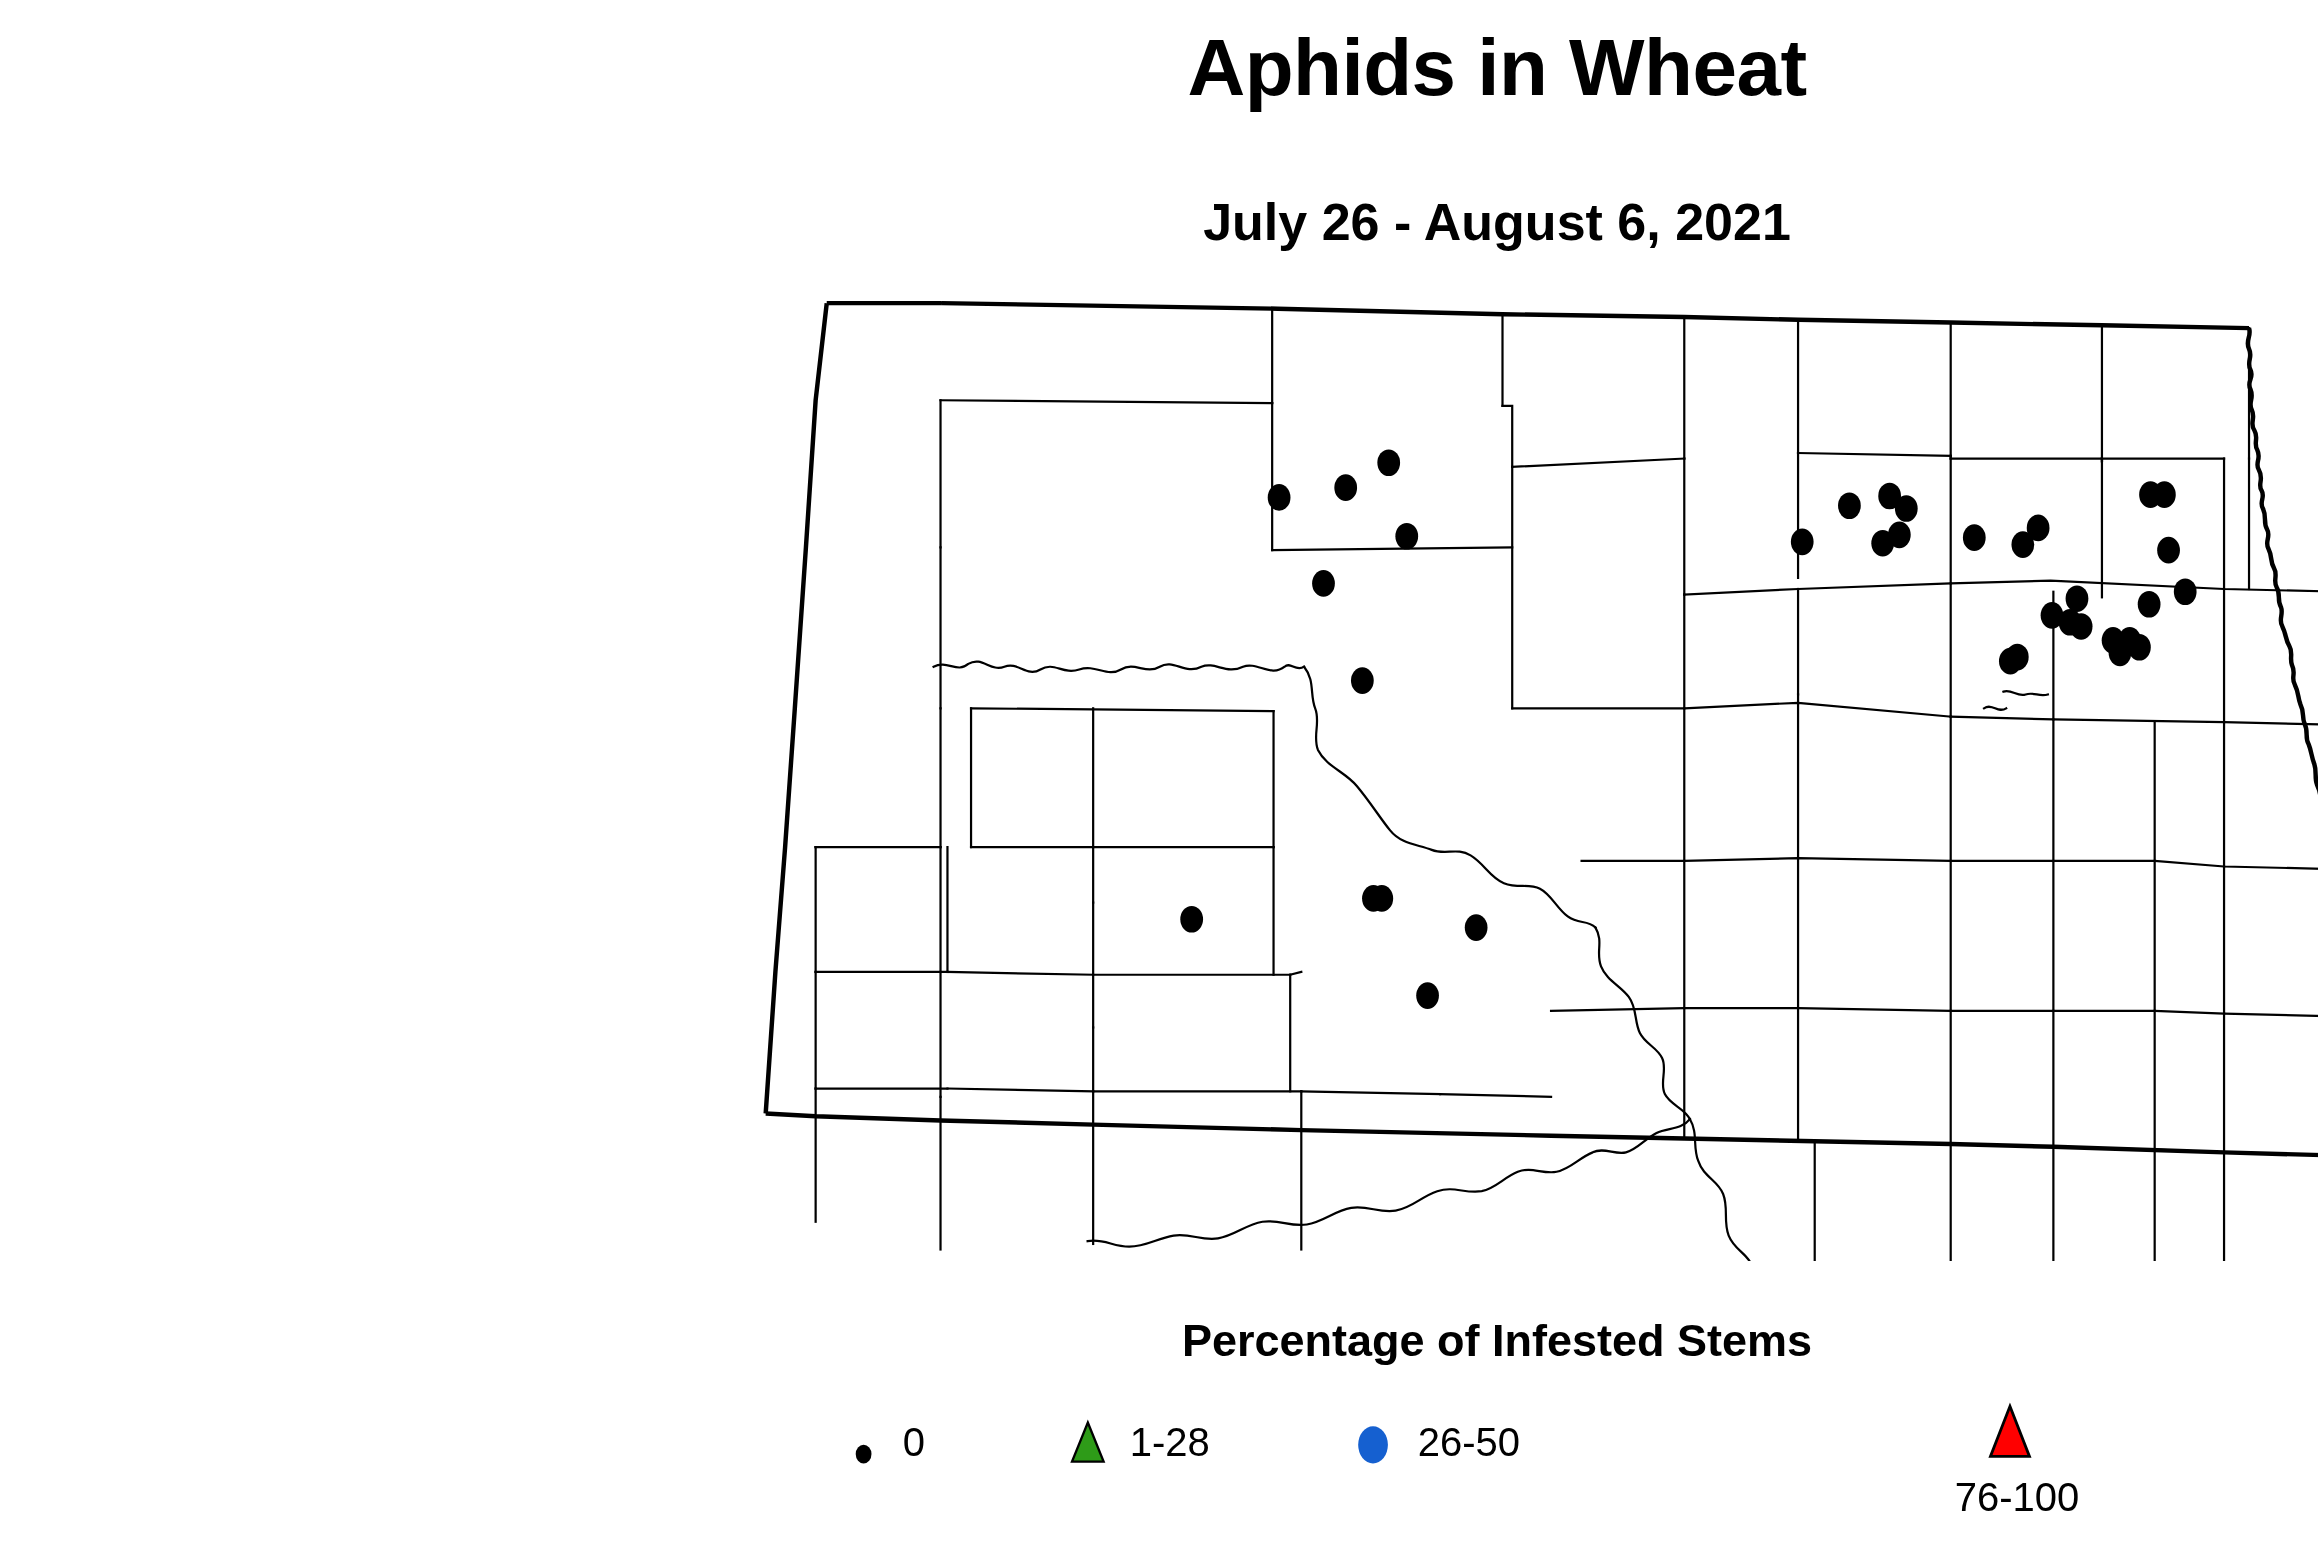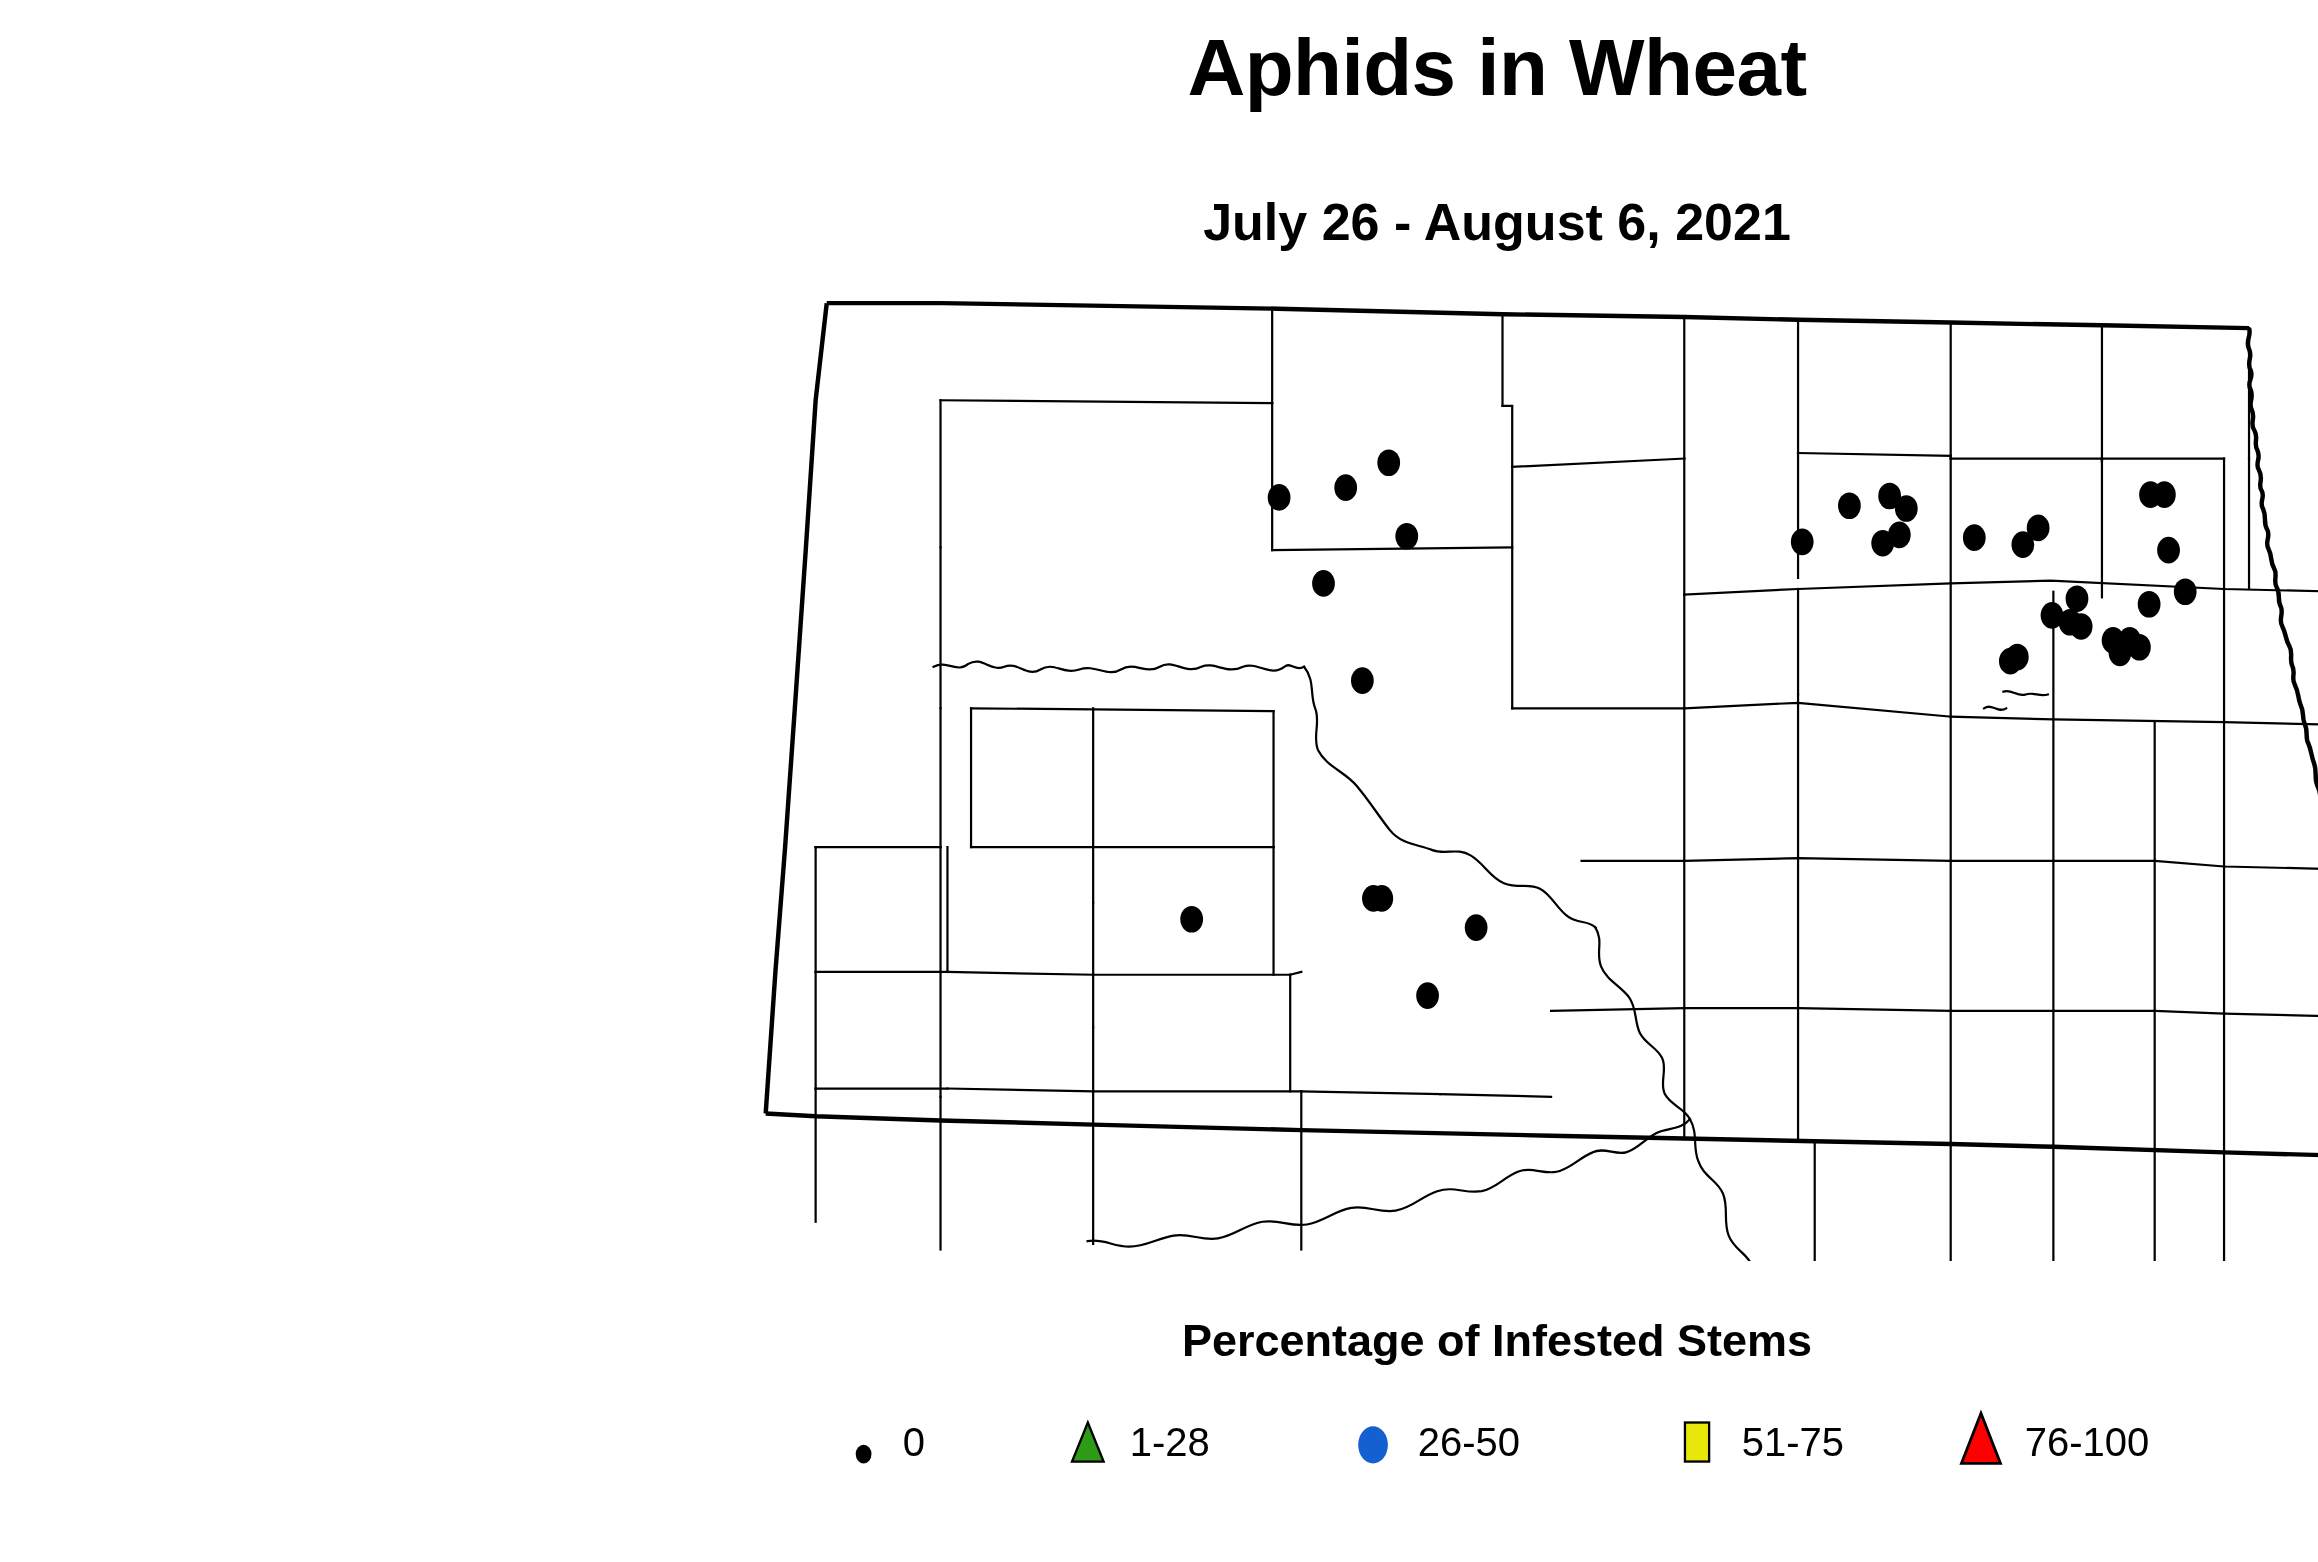--- a/index.html
+++ b/index.html
@@ -77,21 +77,21 @@
   .legend-item .lbl {
     font-size: 40px;
     font-weight: normal;
     white-space: nowrap;
     margin-left: 2.8px;
   }
   #li0 { left: 0px; }
   #li1 { left: 227px; }
   #li2 { left: 515px; }
   #li3 { left: 839px; }
-  #li4 { left: 1122px; }
+  #li4 { left: 1122px; flex-direction: column; }
 </style>
 </head>
 <body>
 
 <div id="page">
 
   <div class="title">Aphids in Wheat</div>
   <div class="subtitle">July 26 - August 6, 2021</div>
 
   <div id="map-wrap">
@@ -336,28 +336,20 @@
 
     <div class="legend-item" id="li2">
       <span class="sym">
         <svg width="70" height="79" viewBox="0 0 150 170">
           <ellipse cx="60" cy="90" rx="32" ry="40" fill="#1560D0"></ellipse>
         </svg>
       </span>
       <span class="lbl">26-50</span>
     </div>
 
-    <div class="legend-item" id="li3">
-      <span class="sym">
-        <svg width="70" height="79" viewBox="0 0 150 170">
-          <rect x="34" y="42" width="52" height="84" fill="#E8E80C" stroke="#000000" stroke-width="5"></rect>
-        </svg>
-      </span>
-      <span class="lbl">51-75</span>
-    </div>
 
     <div class="legend-item" id="li4">
       <span class="sym">
         <svg width="70" height="79" viewBox="0 0 150 170">
           <polygon points="62,22 104,130 20,130" fill="#FF0000" stroke="#000000" stroke-width="6"></polygon>
         </svg>
       </span>
       <span class="lbl">76-100</span>
     </div>
 

